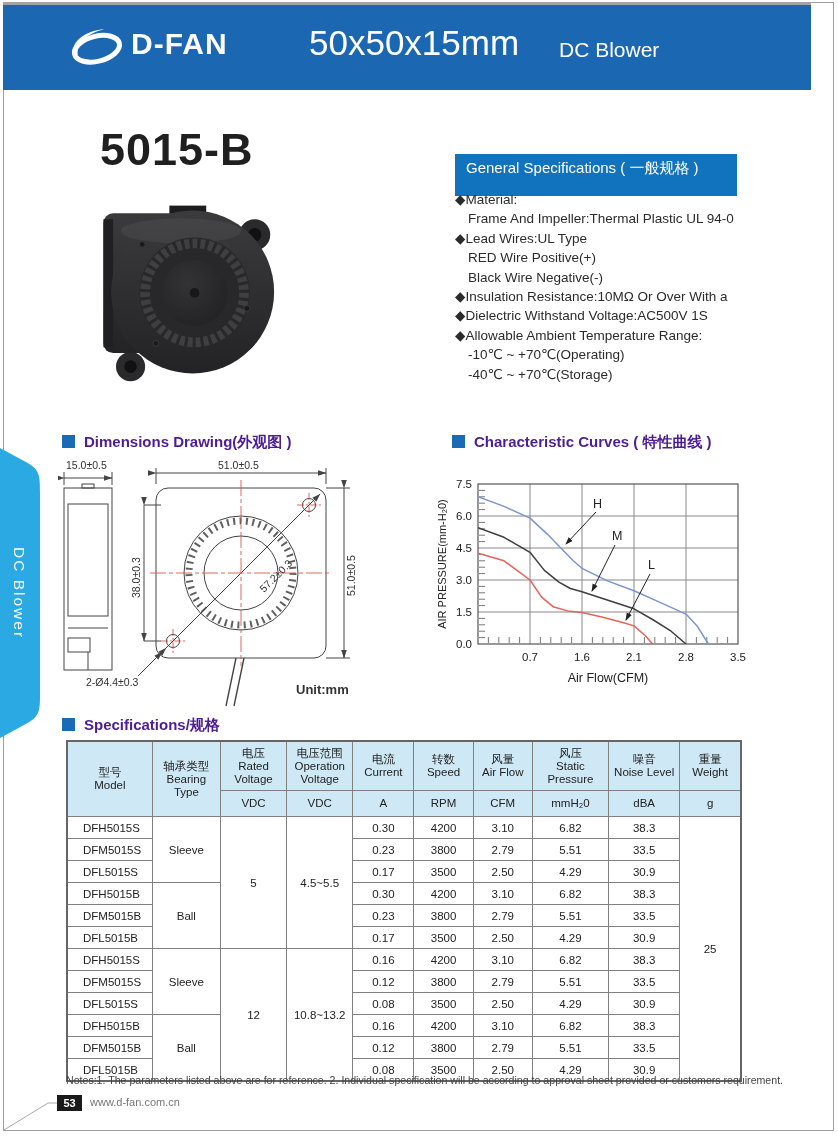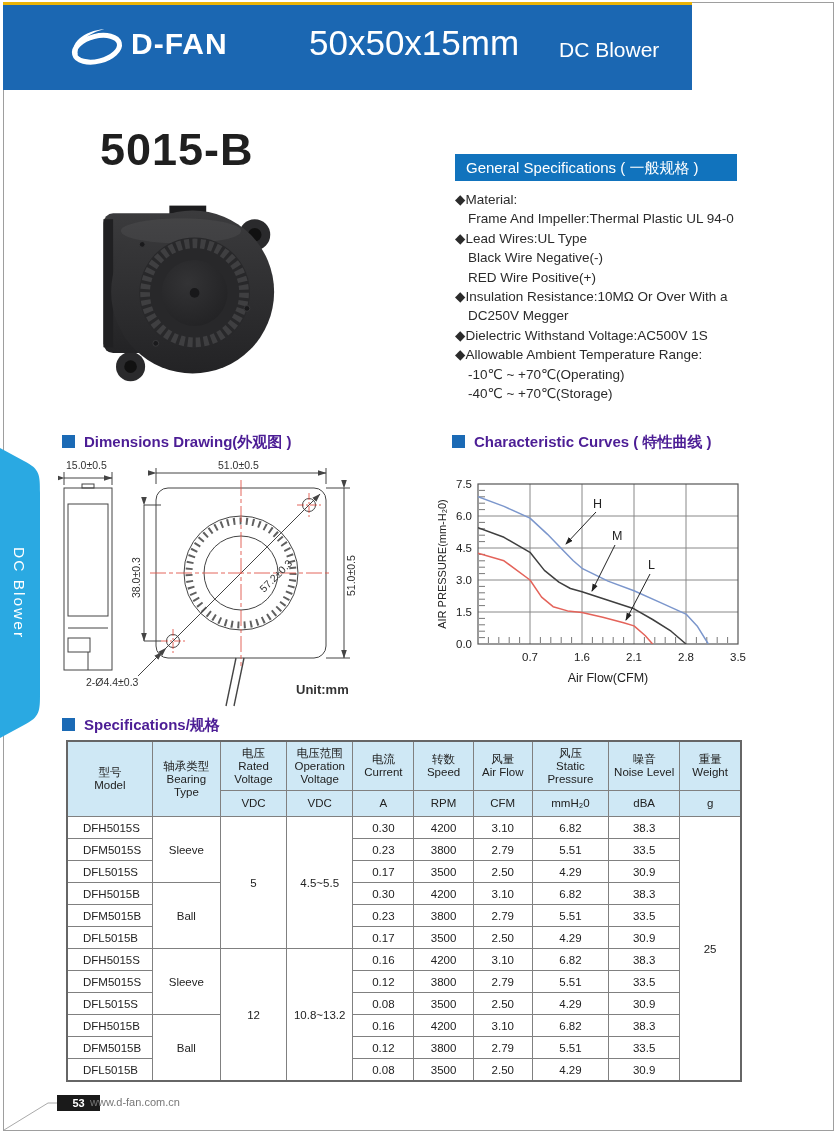--- a/index.html
+++ b/index.html
@@ -1,47 +1,47 @@
 <!DOCTYPE html>
 <html><head>
 <meta charset="utf-8">
 <style>
   html,body{margin:0;padding:0;background:#fff;}
   #page{position:relative;width:838px;height:1138px;background:#fff;overflow:hidden;
         font-family:"Liberation Sans","DejaVu Sans",sans-serif;color:#222;}
   .abs{position:absolute;}
   .frame{left:3px;top:2px;width:829px;height:1127px;border:1px solid #9e9e9e;}
   
-  .topbar{left:3px;top:2px;width:689px;height:88px;background:#1b67b2;border-top:3px solid #eab308;box-sizing:border-box;}
+  .topbar{left:3px;top:2px;width:808px;height:88px;background:#1b67b2;border-top:3px solid #a3a3a3;box-sizing:border-box;}
   .brand{position:absolute;left:128px;top:22px;font-size:30px;font-weight:bold;color:#fff;letter-spacing:1px;}
   .logo{position:absolute;left:64px;top:20px;}
   .size-text{position:absolute;left:306px;top:18px;font-size:35px;color:#fff;}
   .product-text{position:absolute;left:556px;top:33px;font-size:21px;color:#fff;}
   
   .model-title{left:100px;top:124px;font-size:45px;font-weight:bold;color:#1f1f1f;letter-spacing:1px;}
   
-  .gs-bar{left:455px;top:154px;width:271px;height:27px;background:#1173bd;color:#fff;font-size:15px;line-height:27px;padding-left:11px;}
+  .gs-bar{left:455px;top:154px;width:271px;height:42px;background:#1173bd;color:#fff;font-size:15px;line-height:27px;padding-left:11px;}
   .gs-list{left:455px;top:190px;width:345px;font-size:13.5px;line-height:19.4px;color:#2b2b2b;}
   .gs-line.cont{padding-left:13px;}
   
   .sec-hdr{position:absolute;font-size:15px;font-weight:bold;color:#4c1d95;}
   .sec-hdr .sq{display:inline-block;width:13px;height:13px;background:#1b6ab5;margin-right:9px;vertical-align:-1px;}
   
   .tab-label{left:10px;top:448px;height:290px;writing-mode:vertical-rl;text-orientation:mixed;
              text-align:center;color:#fff;font-size:15.5px;letter-spacing:2px;z-index:3;}
   
   .tbl-wrap{left:66px;top:740px;}
   table.spec{border-collapse:collapse;table-layout:fixed;width:676px;font-size:11.5px;color:#222;border:2px solid #666;}
   table.spec th,table.spec td{border:1px solid #808080;text-align:center;padding:0 1px;}
   table.spec thead th{background:#cfe8f5;font-weight:normal;line-height:13px;padding:2px 1px;}
   table.spec thead tr.units th{height:21px;}
   table.spec tbody td{height:21px;}
   table.spec td.model{text-align:left;padding-left:15px;}
   .notes{left:66px;top:1074px;width:748px;font-size:10.6px;color:#444;}
-  .pageno{left:57px;top:1095px;width:43px;height:16px;background:#1a1a1a;color:#fff;font-size:11px;font-weight:bold;text-align:center;line-height:16px;}
+  .pageno{left:57px;top:1095px;width:25px;height:16px;background:#1a1a1a;color:#fff;font-size:11px;font-weight:bold;text-align:center;line-height:16px;}
   .website{left:90px;top:1096px;font-size:11px;color:#777;}
   svg text{font-family:"Liberation Sans","DejaVu Sans",sans-serif;}
 </style>
 </head>
 <body>
 
 <div id="page">
 
   <div class="abs frame"></div>
 
@@ -88,24 +88,23 @@
     <circle cx="60" cy="56" r="3" fill="#1a1a1c" stroke="#3a3a3c"></circle>
     <circle cx="168" cy="122" r="3" fill="#1a1a1c" stroke="#3a3a3c"></circle>
     <circle cx="74" cy="158" r="3" fill="#1a1a1c" stroke="#3a3a3c"></circle>
   </svg>
 
   <div class="abs gs-bar">General Specifications ( 一般规格 )</div>
   <div class="abs gs-list">
       <div class="gs-line">◆Material:</div>
       <div class="gs-line cont">Frame And Impeller:Thermal Plastic UL 94-0</div>
       <div class="gs-line">◆Lead Wires:UL Type</div>
+      <div class="gs-line cont">RED Wire Positive(+)</div>
       <div class="gs-line cont">Black Wire Negative(-)</div>
-      <div class="gs-line cont">RED Wire Positive(+)</div>
       <div class="gs-line">◆Insulation Resistance:10MΩ Or Over With a</div>
-      <div class="gs-line cont">DC250V Megger</div>
       <div class="gs-line">◆Dielectric Withstand Voltage:AC500V 1S</div>
       <div class="gs-line">◆Allowable Ambient Temperature Range:</div>
       <div class="gs-line cont">-10℃ ~ +70℃(Operating)</div>
       <div class="gs-line cont">-40℃ ~ +70℃(Storage)</div>
     </div>
 
   <div class="sec-hdr" style="left:62px;top:433px;">
     <span class="sq"></span><span>Dimensions Drawing(外观图 )</span>
   </div>
   <div class="sec-hdr" style="left:452px;top:433px;">
@@ -448,18 +447,19 @@
             <td>0.08</td>
             <td>3500</td>
             <td>2.50</td>
             <td>4.29</td>
             <td>30.9</td>
           </tr>
         </tbody>
     </table>
   </div>
 
+  <div class="abs notes">Notes:1. The parameters listed above are for reference.   2. Individual specification will be according to approval sheet provided or customers requirement.</div>
   <svg class="abs" style="left:0;top:1086px;" width="120" height="50" viewBox="0 0 120 50">
     <polyline points="4,44 48,17 57,17" fill="none" stroke="#aaa" stroke-width="1"></polyline>
   </svg>
   <div class="abs pageno">53</div>
   <div class="abs website">www.d-fan.com.cn</div>
 </div>
 
 </body></html>

